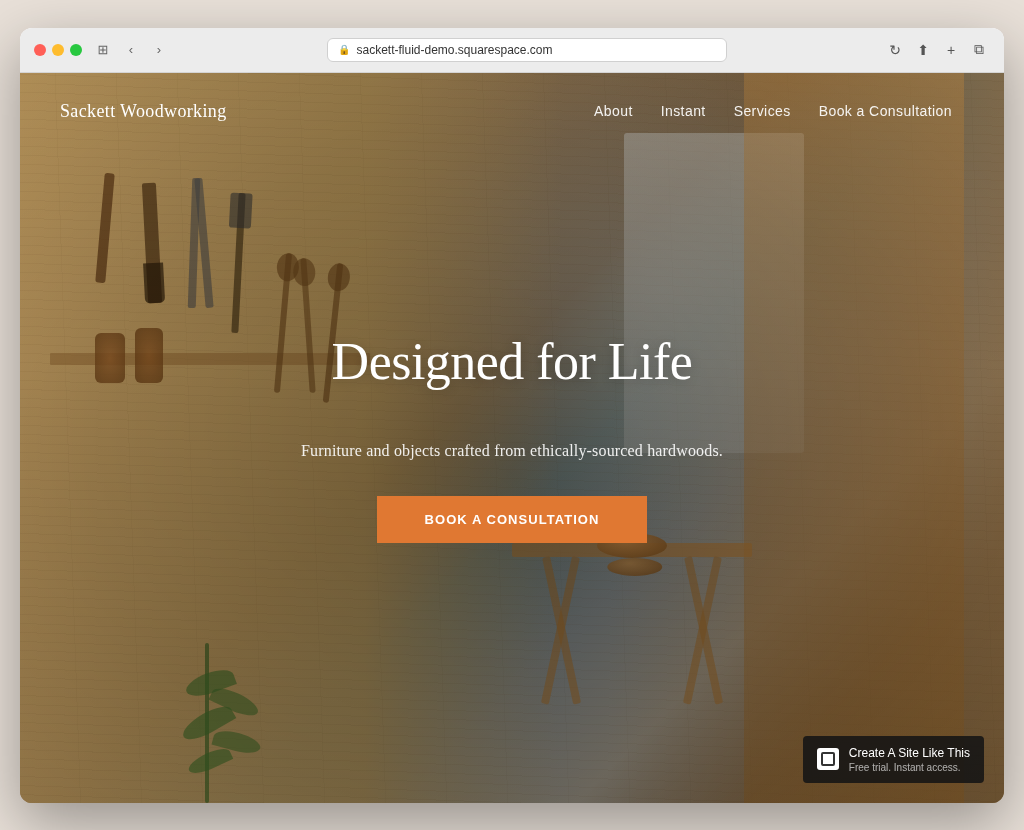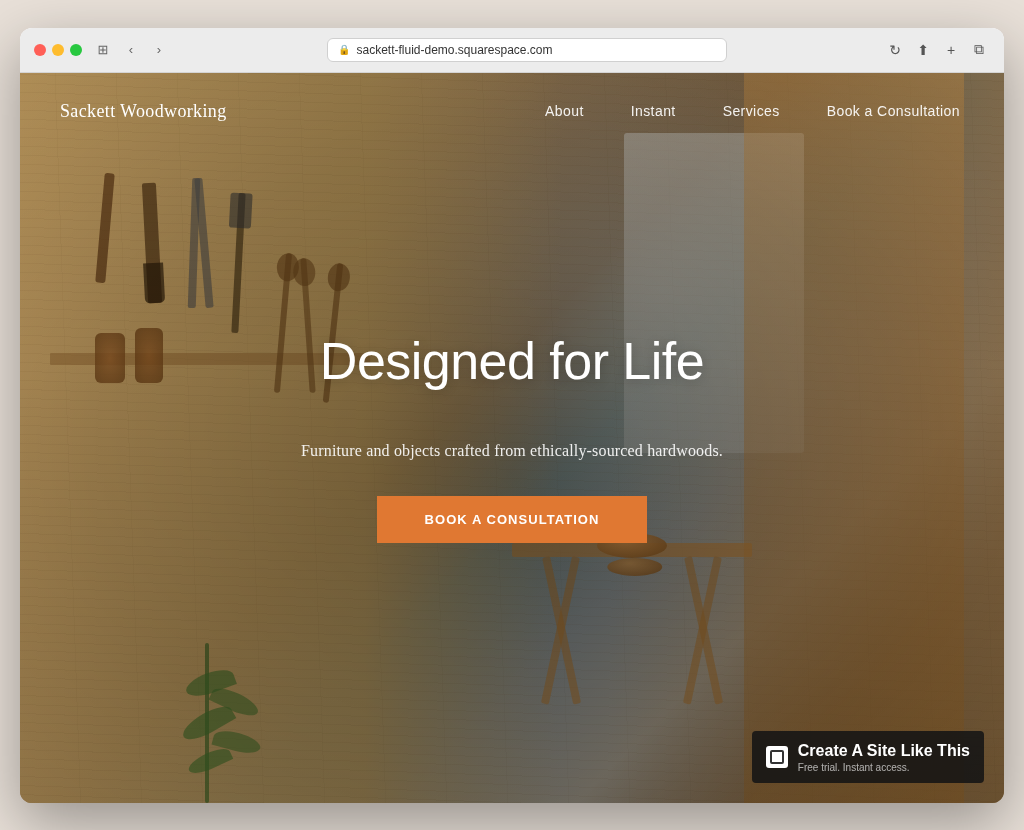--- a/index.html
+++ b/index.html
@@ -183,21 +183,21 @@
           rgba(80,55,20,0.08) 60px,
           rgba(80,55,20,0.08) 61px
         );
     }
 
     
     .nav {
       position: absolute;
       top: 0;
       left: 0;
-      right: 4px;
+      right: 12px;
       display: flex;
       align-items: center;
       justify-content: space-between;
       padding: 28px 40px;
       z-index: 10;
     }
 
     .nav-brand {
       color: #ffffff;
       font-size: 18px;
@@ -212,21 +212,20 @@
       gap: 28px;
     }
 
     .nav-link {
       color: rgba(255,255,255,0.92);
       font-size: 14px;
       font-weight: 400;
       letter-spacing: 0.03em;
       cursor: pointer;
       text-decoration: none;
-      margin-left: 19px;
     }
 
     .nav-link-cta {
       color: rgba(255,255,255,0.92);
       font-size: 14px;
       font-weight: 400;
       letter-spacing: 0.03em;
     }
 
     
@@ -236,21 +235,21 @@
       display: flex;
       flex-direction: column;
       align-items: center;
       justify-content: center;
       text-align: center;
       padding: 20px;
       z-index: 5;
     }
 
     .hero-title {
-      font-family: Liberation Sans, sans-serif;
+      font-family: Liberation Serif, serif;
       font-size: 52px;
       font-weight: 400;
       color: #ffffff;
       letter-spacing: -0.01em;
       line-height: 1.15;
       margin-bottom: 18px;
       text-shadow: 0 2px 12px rgba(0,0,0,0.2);
     }
 
     .hero-subtitle {
@@ -303,22 +302,22 @@
     }
 
     .ss-logo-inner {
       width: 14px;
       height: 14px;
       border: 2px solid #333;
       border-radius: 2px;
     }
 
     .ss-text {
-      font-size: 16px;
-      font-weight: 700;
+      font-size: 12px;
+      font-weight: 400;
       line-height: 1.3;
     }
 
     .ss-subtext {
       font-size: 10px;
       color: rgba(255,255,255,0.65);
       font-weight: 400;
     }
 
     

